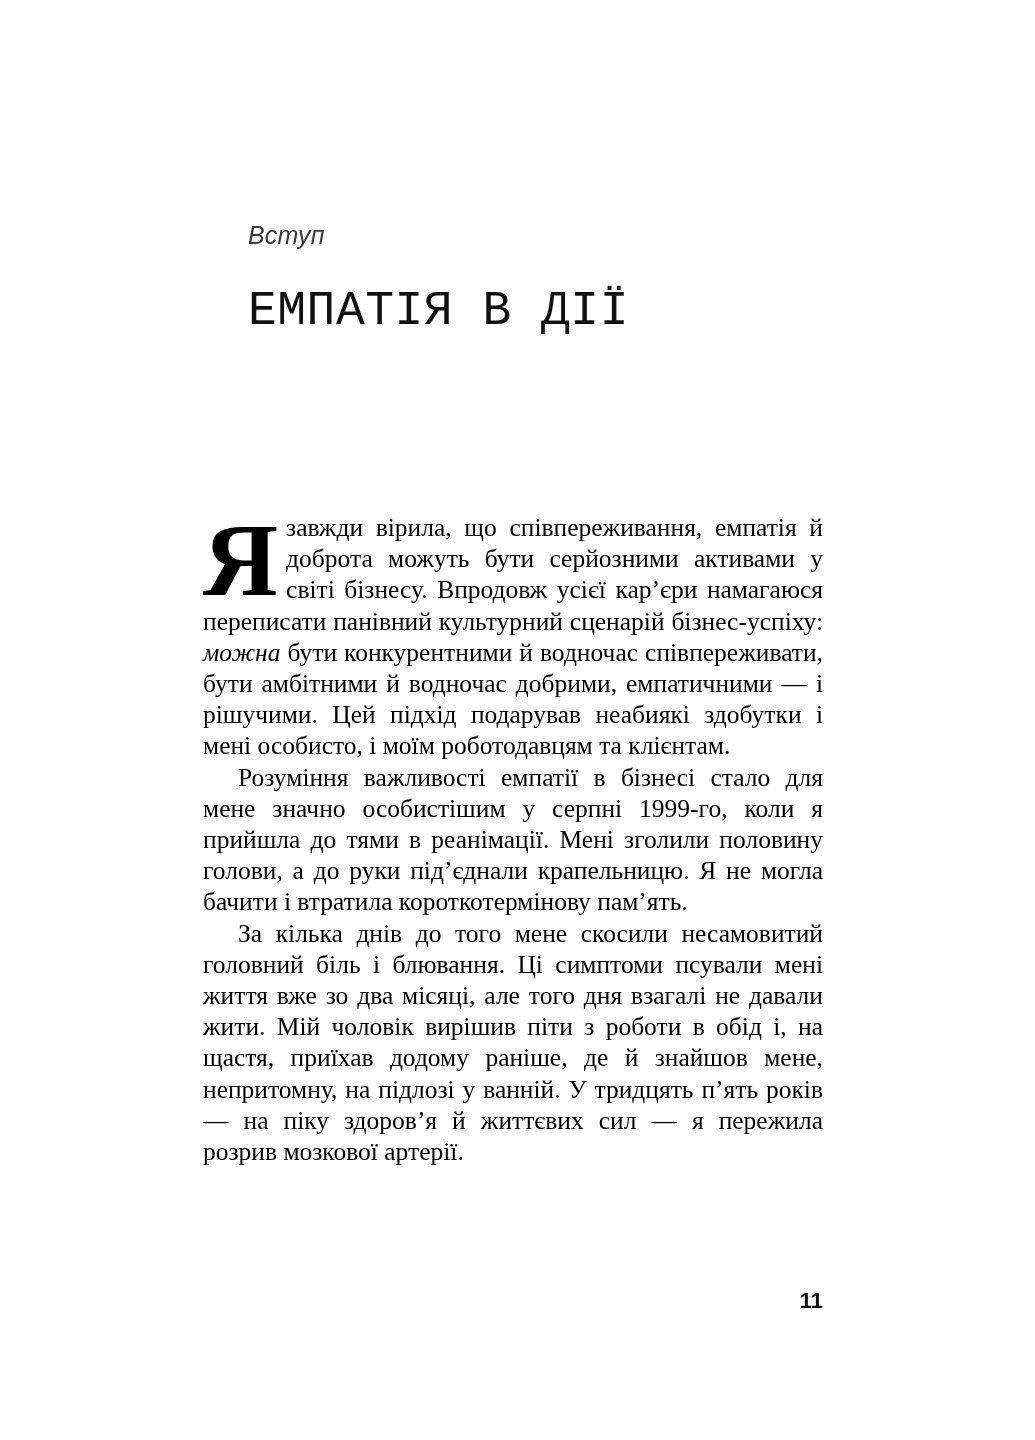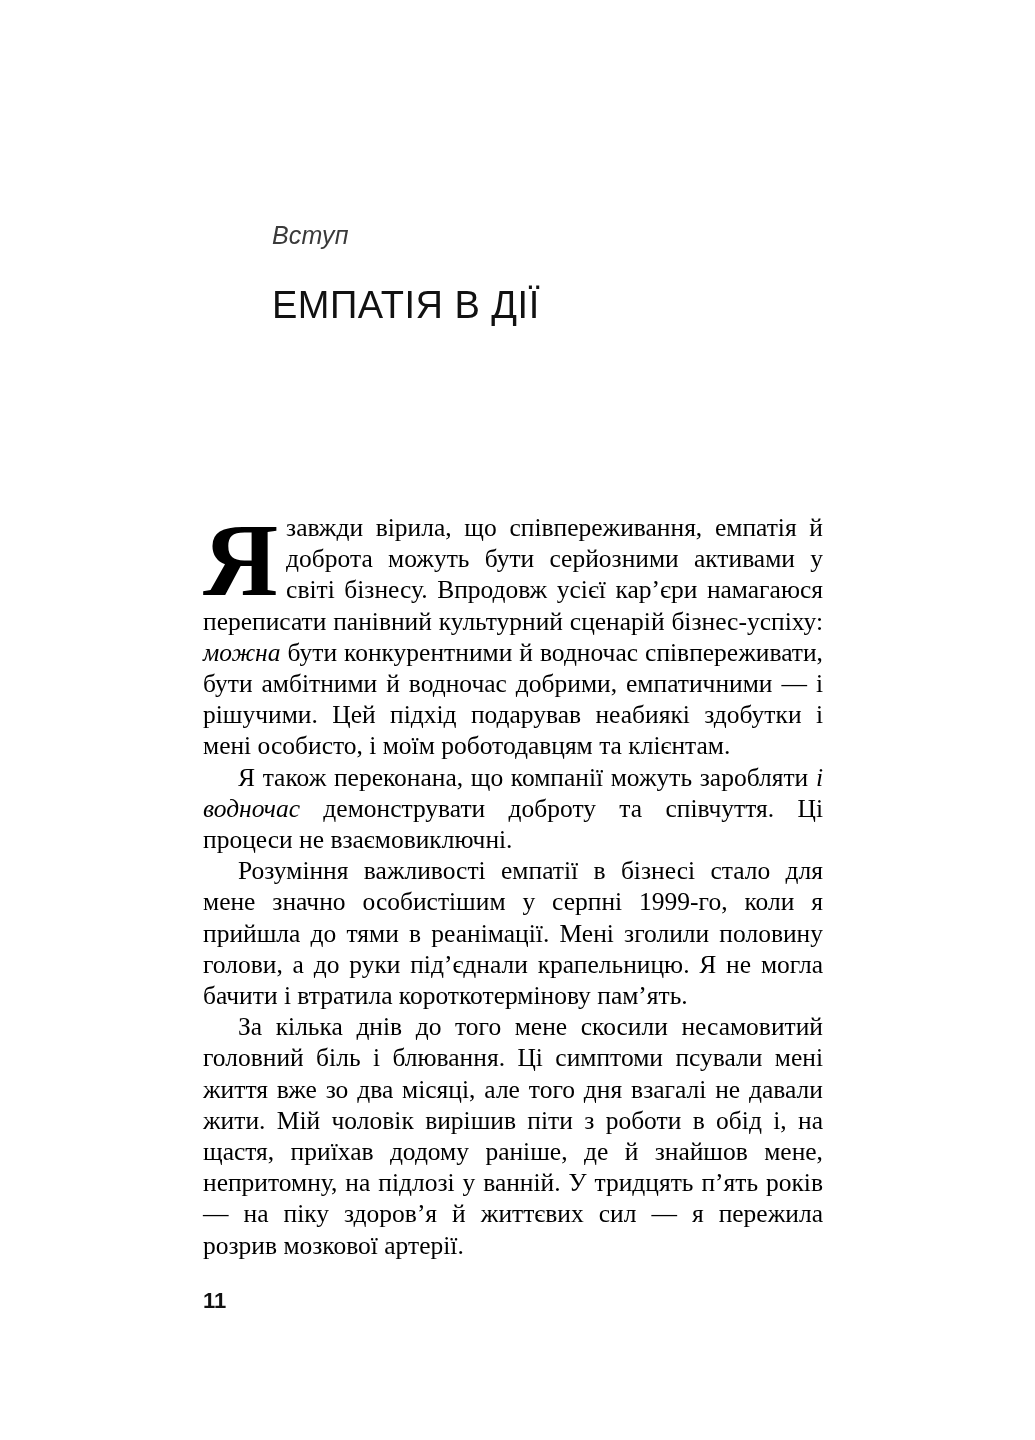--- a/index.html
+++ b/index.html
@@ -14,40 +14,40 @@
     width: 1035px;
     height: 1440px;
     background: #ffffff;
     overflow: hidden;
     box-sizing: border-box;
   }
 
   
   .chapter-head {
     position: absolute;
-    left: 272px;
+    left: 248px;
     top: 222px;
     width: 600px;
   }
 
   .eyebrow {
     font-family: "Liberation Sans", sans-serif;
     font-style: italic;
     font-weight: 300;
     font-size: 25px;
     line-height: 1.1;
     letter-spacing: 0.2px;
     color: #3a3a3a;
     margin: 0;
   }
 
   .chapter-title {
-    font-family: Liberation Sans, sans-serif;
+    font-family: Liberation Mono, monospace;
     font-weight: 500;
-    font-size: 38px;
+    font-size: 48px;
     line-height: 1.05;
     letter-spacing: 0.5px;
     color: #111111;
     margin: 0;
     padding-top: 36px;
     white-space: nowrap;
   }
 
   
   .body-column {
@@ -86,38 +86,38 @@
     padding: 6px 8px 0 0;
     color: #000000;
   }
 
   
   .folio {
     position: absolute;
     left: 203px;
     top: 1288px;
     width: 620px;
+    text-align: right;
     font-family: "Liberation Sans", sans-serif;
     font-weight: 700;
     font-size: 22px;
     color: #111111;
   }
 </style>
 </head>
 <body>
 
 <div class="page">
 
   <div class="chapter-head">
     <p class="eyebrow">Вступ</p>
     <h1 class="chapter-title">ЕМПАТІЯ В ДІЇ</h1>
   </div>
 
   <div class="body-column">
       <p class="body-par"><span class="dropcap">Я</span><span> завжди вірила, що співпереживання, емпатія й доброта можуть бути серйозними активами у світі бізнесу. Впродовж усієї кар’єри намагаюся переписати панівний культурний сценарій бізнес-успіху: </span><em>можна</em><span> бути конкурентними й водночас співпереживати, бути амбітними й водночас добрими, емпатичними — і рішучими. Цей підхід подарував неабиякі здобутки і мені особисто, і моїм роботодавцям та клієнтам.</span></p>
-      <p class="body-par"><span>Я також переконана, що компанії можуть заробляти </span><em>і водночас</em><span> демонструвати доброту та співчуття. Ці процеси не взаємовиключні.</span></p>
       <p class="body-par"><span>Розуміння важливості емпатії в бізнесі стало для мене значно особистішим у серпні 1999-го, коли я прийшла до тями в реанімації. Мені зголили половину голови, а до руки під’єднали крапельницю. Я не могла бачити і втратила короткотермінову пам’ять.</span></p>
       <p class="body-par"><span>За кілька днів до того мене скосили несамовитий головний біль і блювання. Ці симптоми псували мені життя вже зо два місяці, але того дня взагалі не давали жити. Мій чоловік вирішив піти з роботи в обід і, на щастя, приїхав додому раніше, де й знайшов мене, непритомну, на підлозі у ванній. У тридцять п’ять років — на піку здоров’я й життєвих сил — я пережила розрив мозкової артерії.</span></p>
     </div>
 
   <div class="folio">11</div>
 
 </div>
 
 </body></html>

